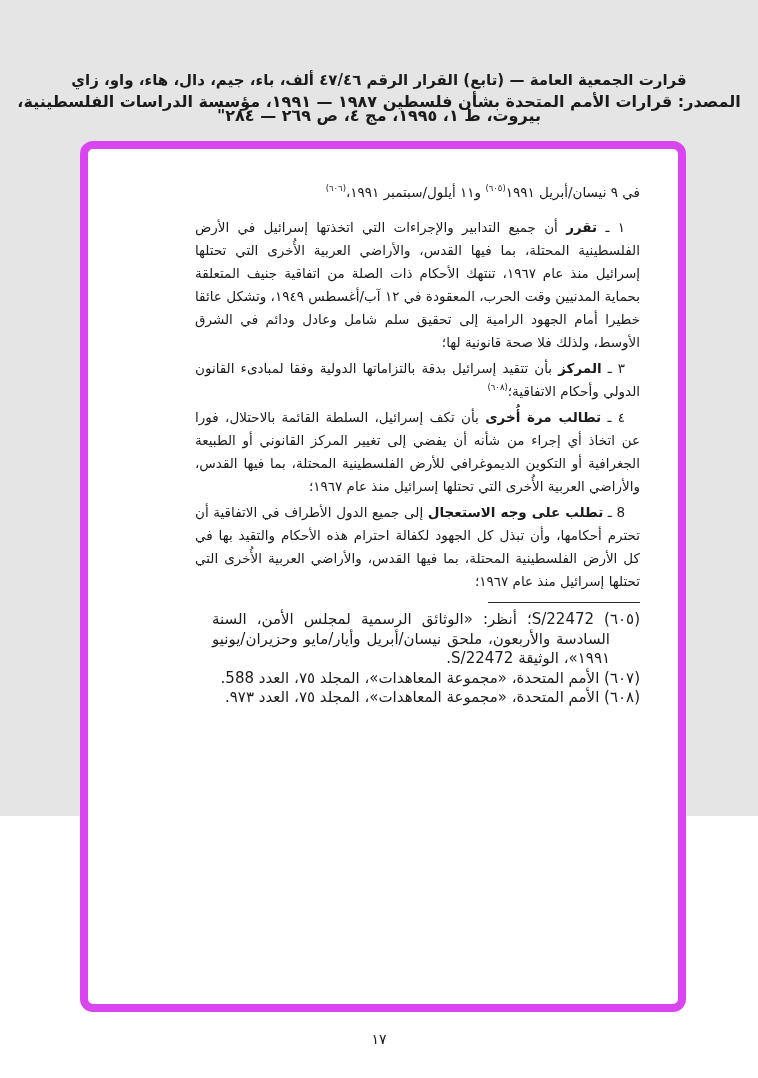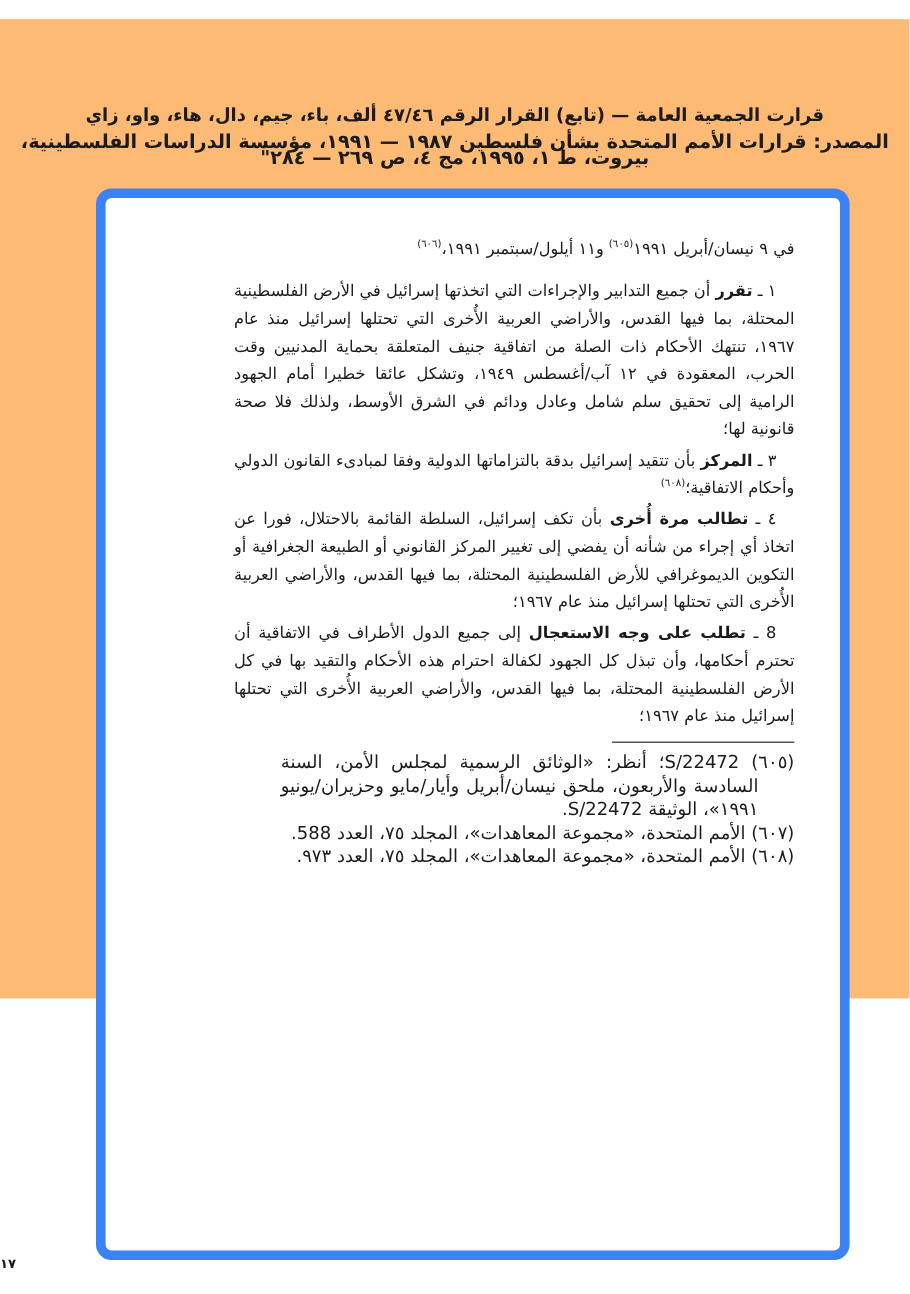--- a/index.html
+++ b/index.html
@@ -9,22 +9,21 @@
     height: 1078px;
     background: #ffffff;
     font-family: "DejaVu Sans", sans-serif;
     color: #1b1b1b;
     overflow: hidden;
   }
   .page {
     position: relative;
     width: 758px;
     height: 816px;
-    background: #fdba74;
-    margin-top: 16px;
+    background: #e5e5e5;
   }
   
   .header {
     direction: rtl;
     text-align: center;
   }
   .title {
     padding-top: 70px;
     font-size: 15px;
     font-weight: bold;
@@ -36,26 +35,26 @@
     font-weight: bold;
     line-height: 14px;
   }
   
   .green-box {
     position: absolute;
     left: 80px;
     top: 141px;
     width: 590px;   
     height: 855px;  
-    border: 8px solid #3b82f6;
+    border: 8px solid #d946ef;
     border-radius: 13px;
     background: #ffffff;
     box-sizing: content-box;
     direction: rtl;
-    padding: 11px;
+    padding: 0;
   }
   .box-inner {
     position: absolute;
     top: 32px;
     right: 38px;
     left: 107px;
     bottom: 6px;
   }
   
   .body-text {
@@ -100,23 +99,23 @@
   }
   .fn.fn-extra {
     margin-right: 56px;    
   }
   
   .page-number {
     position: absolute;
     left: 0;
     right: 0;
     top: 1031px;
-    text-align: left;
-    font-size: 11px;
-    font-weight: bold;
+    text-align: center;
+    font-size: 14px;
+    font-weight: normal;
   }
 </style>
 </head>
 <body>
 
 <div class="page">
 
   <div class="header">
     <div class="title">قرارت الجمعية العامة — (تابع) القرار الرقم ٤٧/٤٦ ألف، باء، جيم، دال، هاء، واو، زاي</div>
     <div class="source">المصدر: قرارات الأمم المتحدة بشأن فلسطين ١٩٨٧ — ١٩٩١، مؤسسة الدراسات الفلسطينية، بيروت، ط ١، ١٩٩٥، مج ٤، ص ٢٦٩ — ٢٨٤"</div>

